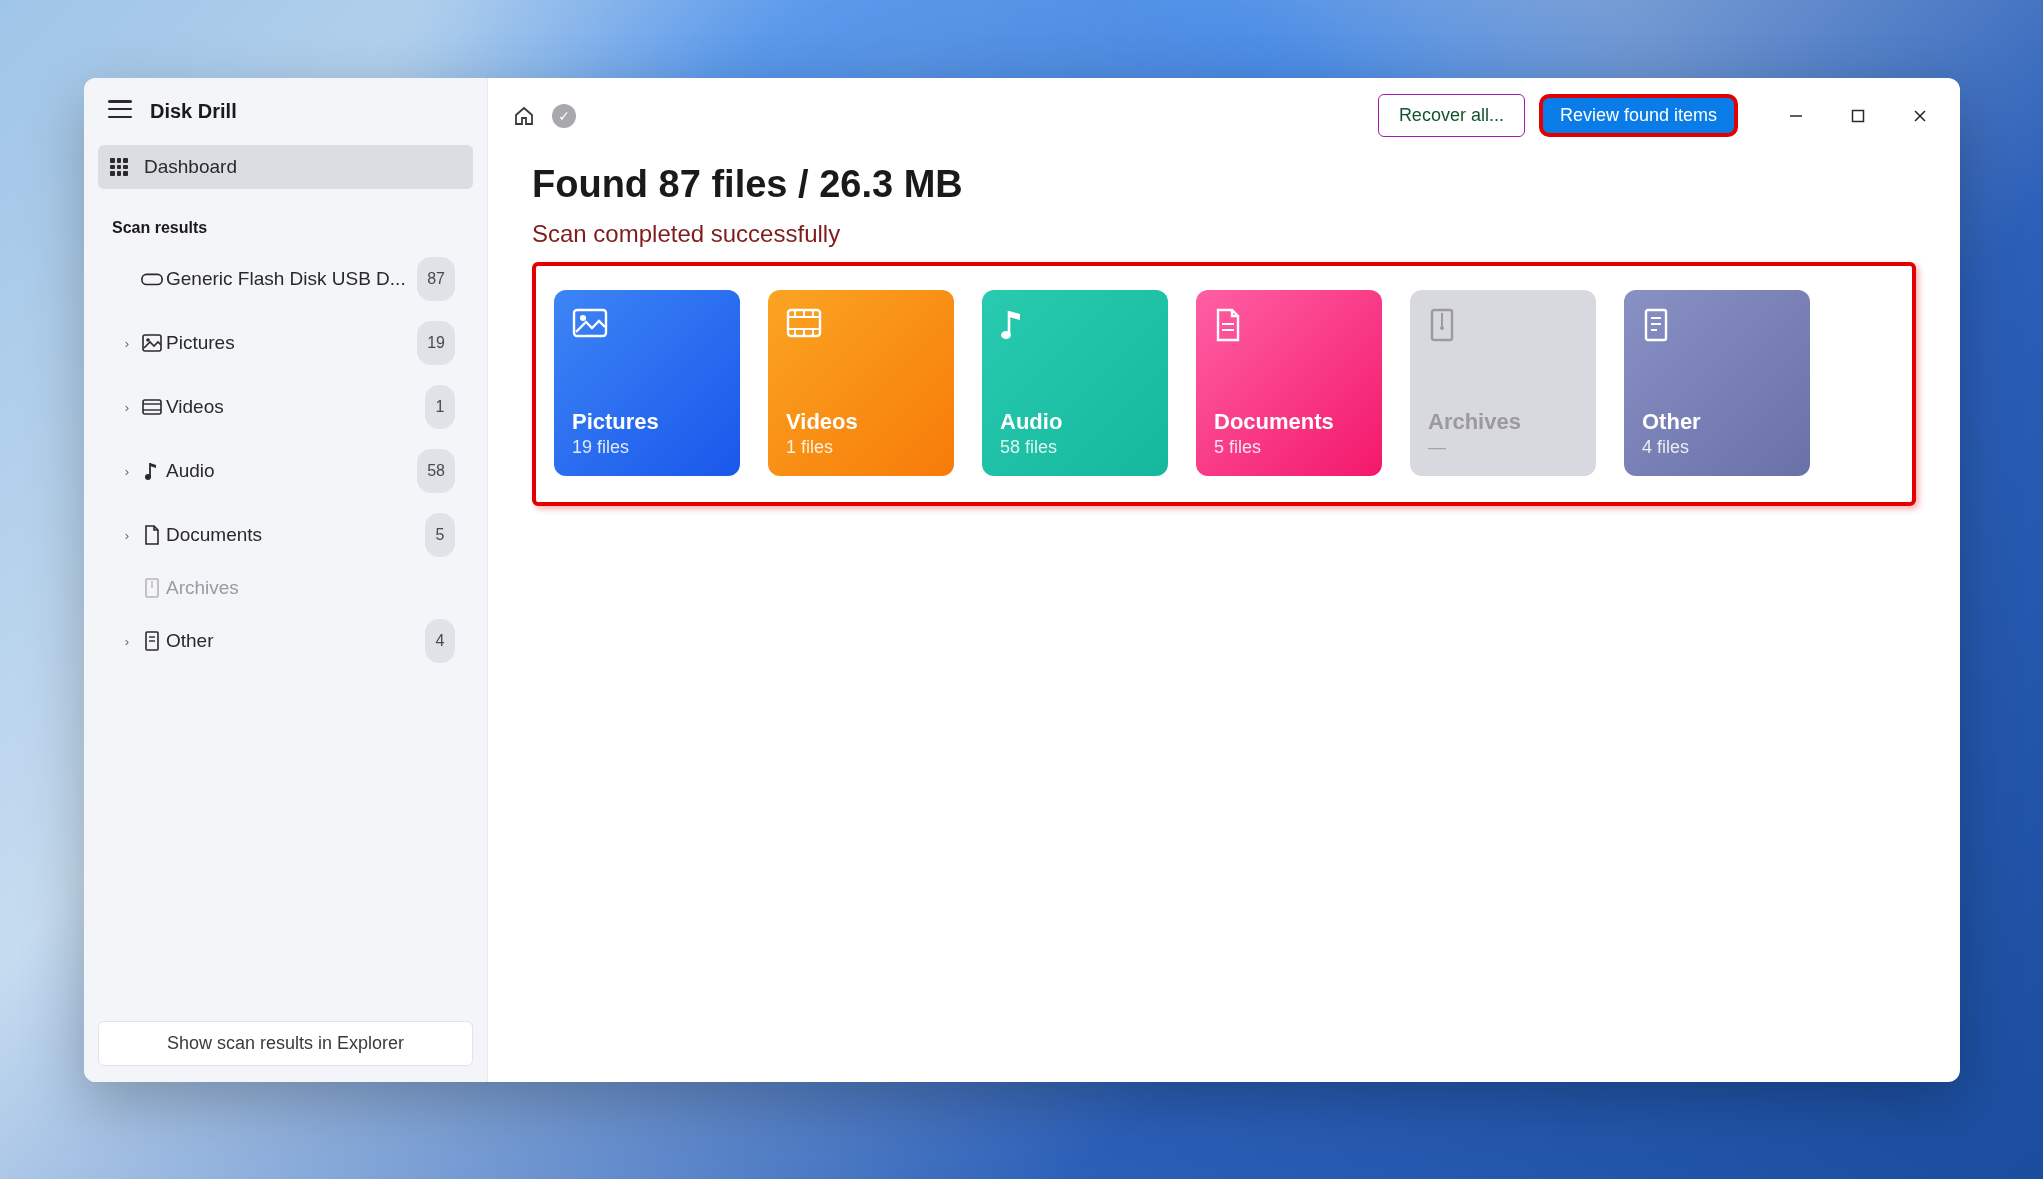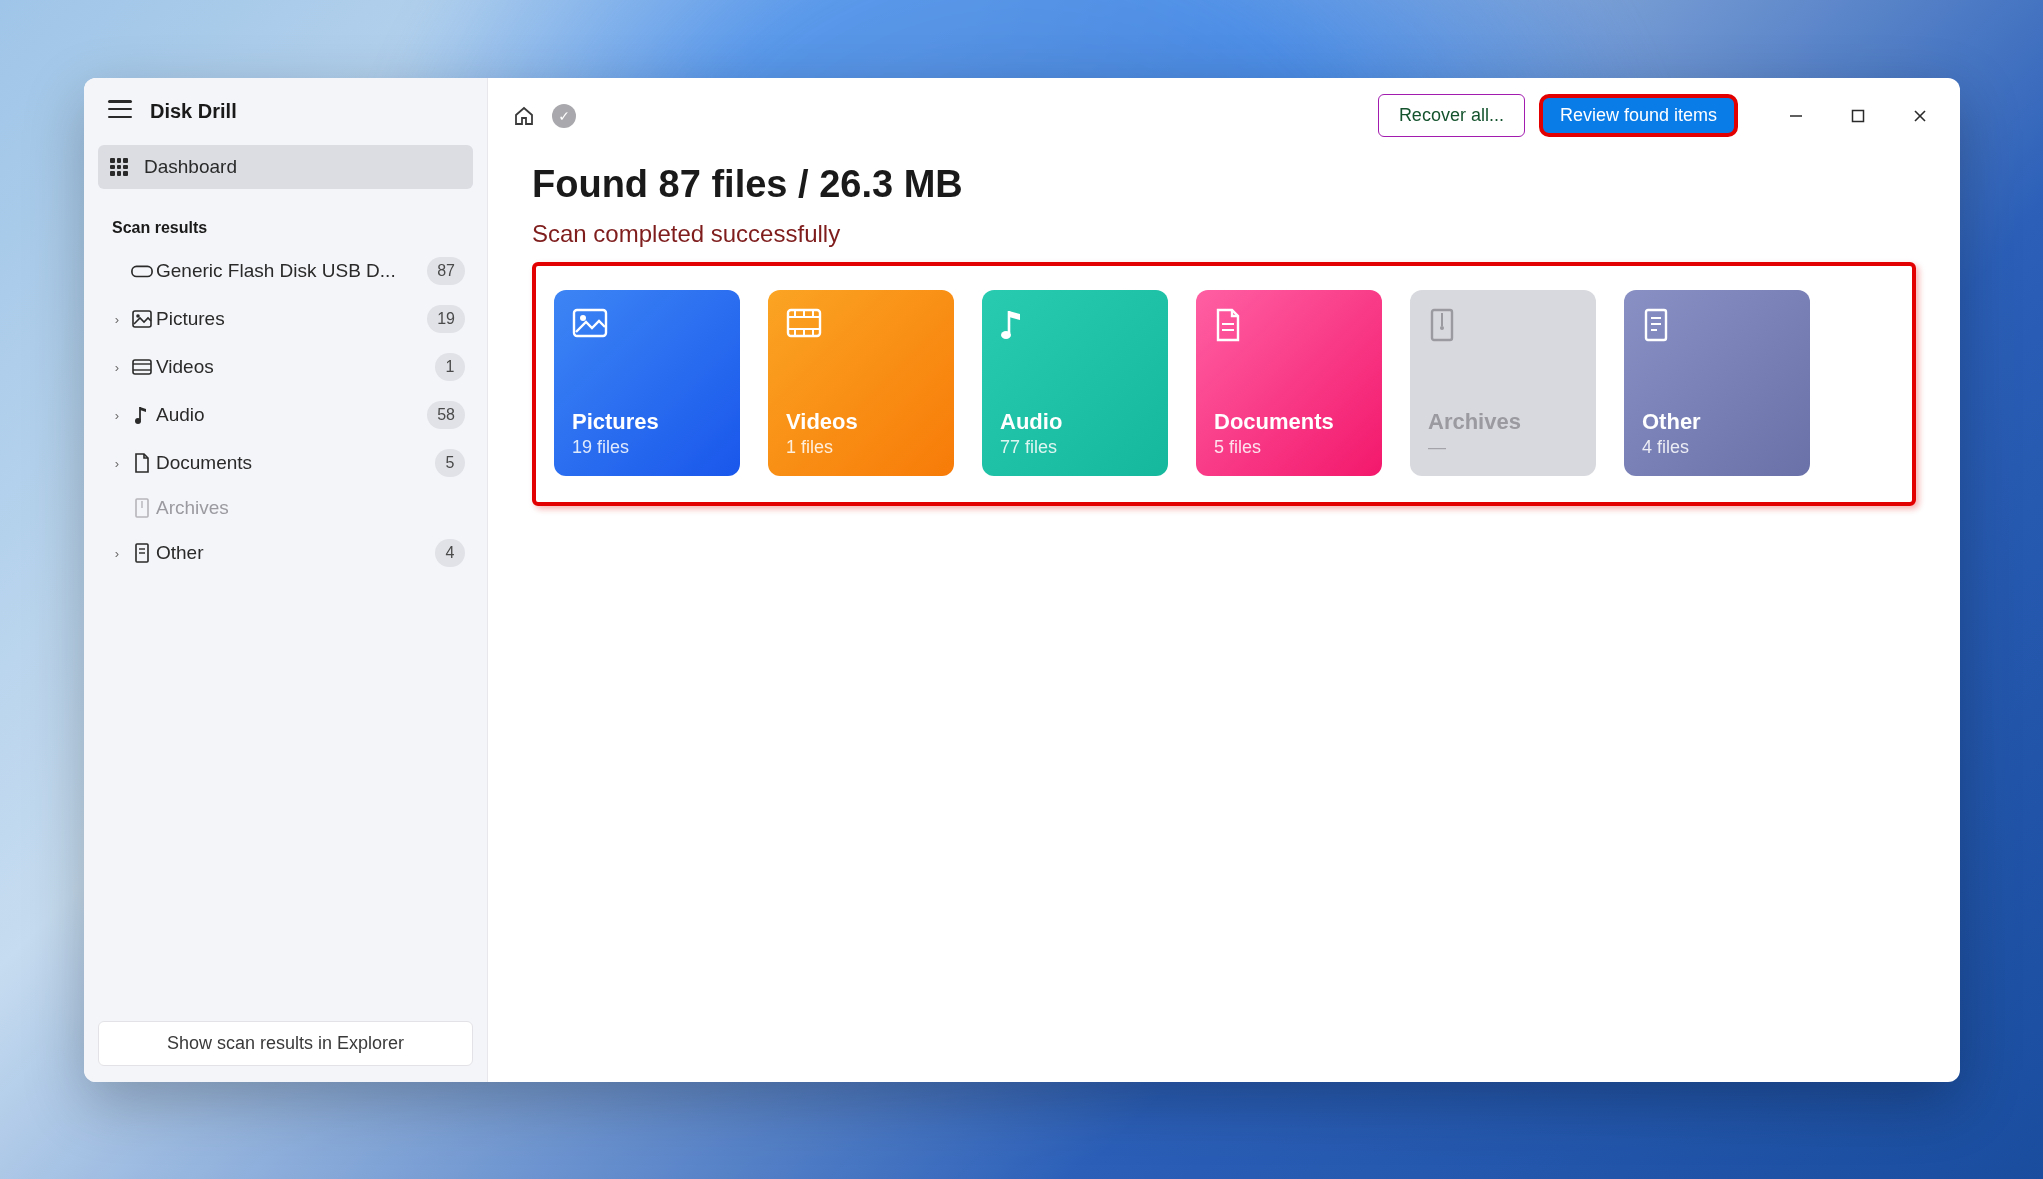--- a/index.html
+++ b/index.html
@@ -31,33 +31,33 @@
 .app-title { font-size: 20px; font-weight: 600; color: #1a1a1a; }
 .sidebar-list { padding: 8px 14px; }
 .dashboard-item {
   background: #dbdde3; border-radius: 6px; padding: 11px 12px;
   display: flex; align-items: center; gap: 16px; cursor: pointer;
 }
 .grid-icon { width: 18px; height: 18px; display: grid; grid-template-columns: repeat(3,1fr); grid-template-rows: repeat(3,1fr); gap: 2px; }
 .grid-icon i { background: #2a2a2a; border-radius: 1px; }
 .dashboard-label { font-size: 19px; color: #2a2a2a; }
 .section-title { font-size: 16px; font-weight: 600; color: #1a1a1a; padding: 22px 28px 10px 28px; }
-.tree { padding: 0 16px; }
+.tree { padding: 0 26px; }
 .tree-row {
   display: flex; align-items: center; padding: 10px 6px; cursor: pointer;
   border-radius: 6px;
 }
 .chev { width: 22px; text-align: center; color: #6b6b6b; font-size: 13px; }
 .chev.hidden { visibility: hidden; }
 .tree-icon { width: 28px; display: flex; justify-content: center; }
 .tree-label { font-size: 19px; color: #2a2a2a; flex: 1; white-space: nowrap; overflow: hidden; text-overflow: ellipsis; }
 .tree-label.muted { color: #9a9aa0; }
 .badge {
   background: #e0e2e8; color: #4a4a4a; border-radius: 14px;
-  min-width: 30px; height: 28px; padding: 0 10px;
+  min-width: 30px; height: 44px; padding: 0 10px;
   display: flex; align-items: center; justify-content: center;
   font-size: 16px;
 }
 .sidebar-footer {
   position: absolute; bottom: 16px; left: 14px; right: 14px;
   background: #ffffff; border: 1px solid #e3e3e7; border-radius: 6px;
   text-align: center; padding: 11px 0; font-size: 18px; color: #3a3a3a; cursor: pointer;
 }
 .main { flex: 1; display: flex; flex-direction: column; }
 .toolbar {
@@ -300,21 +300,21 @@
         <div class="card c-audio">
           <div class="card-icon">
             <svg width="26" height="34" viewBox="0 0 26 34">
                 <path d="M9 3 L9 25" stroke="#fff" stroke-width="2.6" fill="none"></path>
                 <ellipse cx="6" cy="27" rx="5" ry="4" fill="#fff"></ellipse>
                 <path d="M9 3 L20 6 L20 12 L9 9" fill="#fff"></path>
               </svg>
           </div>
           <div class="card-bottom">
             <div class="card-title">Audio</div>
-            <div class="card-sub">77 files</div>
+            <div class="card-sub">58 files</div>
           </div>
         </div>
 
         <div class="card c-docs">
           <div class="card-icon">
             <svg width="28" height="34" viewBox="0 0 28 34">
                 <path d="M4 2 L18 2 L24 8 L24 32 L4 32 Z" fill="none" stroke="#fff" stroke-width="2.4"></path>
                 <path d="M18 2 L18 8 L24 8" fill="none" stroke="#fff" stroke-width="2.4"></path>
                 <line x1="8" y1="16" x2="20" y2="16" stroke="#fff" stroke-width="2"></line>
                 <line x1="8" y1="22" x2="20" y2="22" stroke="#fff" stroke-width="2"></line>

